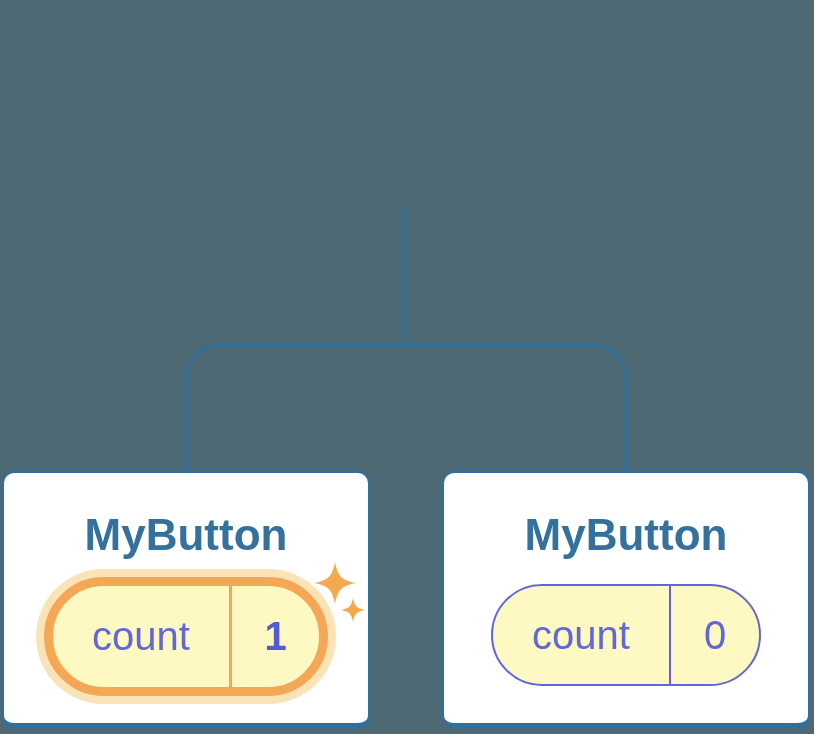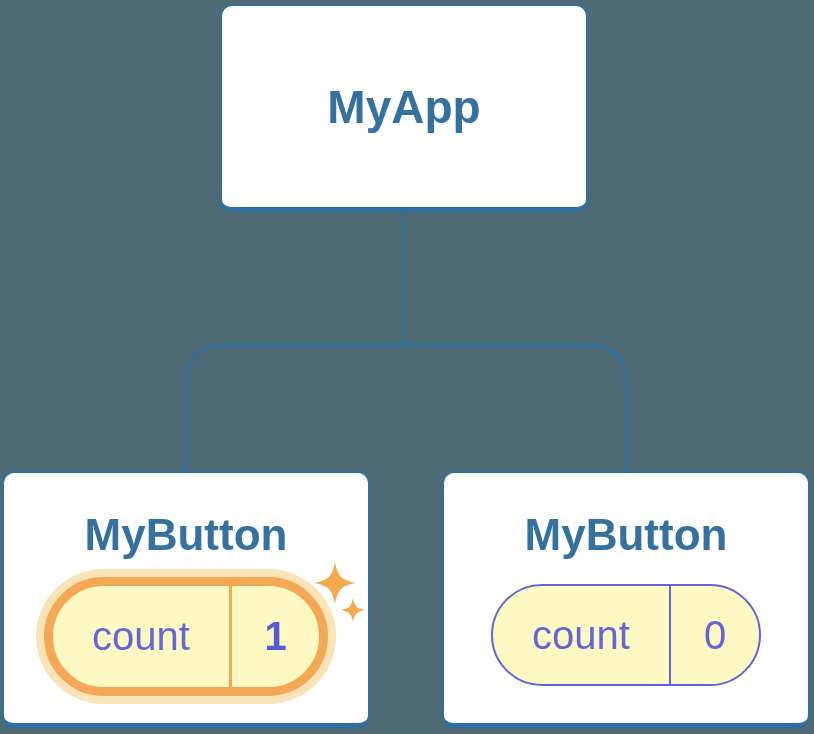--- a/index.html
+++ b/index.html
@@ -103,23 +103,20 @@
 </head>
 <body>
 
 <div class="canvas">
 
   <svg class="connectors" width="814" height="734" viewBox="0 0 814 734">
     <path d="M404 208 L404 345" fill="none" stroke="#2E6F9F" stroke-width="2.5"></path>
     <path d="M186 472 L186 383 Q186 345 224 345 L588 345 Q626 345 626 383 L626 472" fill="none" stroke="#2E6F9F" stroke-width="2.5"></path>
   </svg>
 
-  <div class="card card-root">
-    <div class="node-title">MyApp</div>
-  </div>
 
   <div class="card card-child card-child-left">
     <div class="node-title">MyButton</div>
     <div class="pill pill-highlight">
       <div class="pill-seg-label">count</div>
       <div class="pill-divider"></div>
       <div class="pill-seg-value">1</div>
     </div>
     <svg class="sparkles" width="66" height="70" viewBox="0 0 66 70">
       <path fill="#F5A94F" d="M33 5

